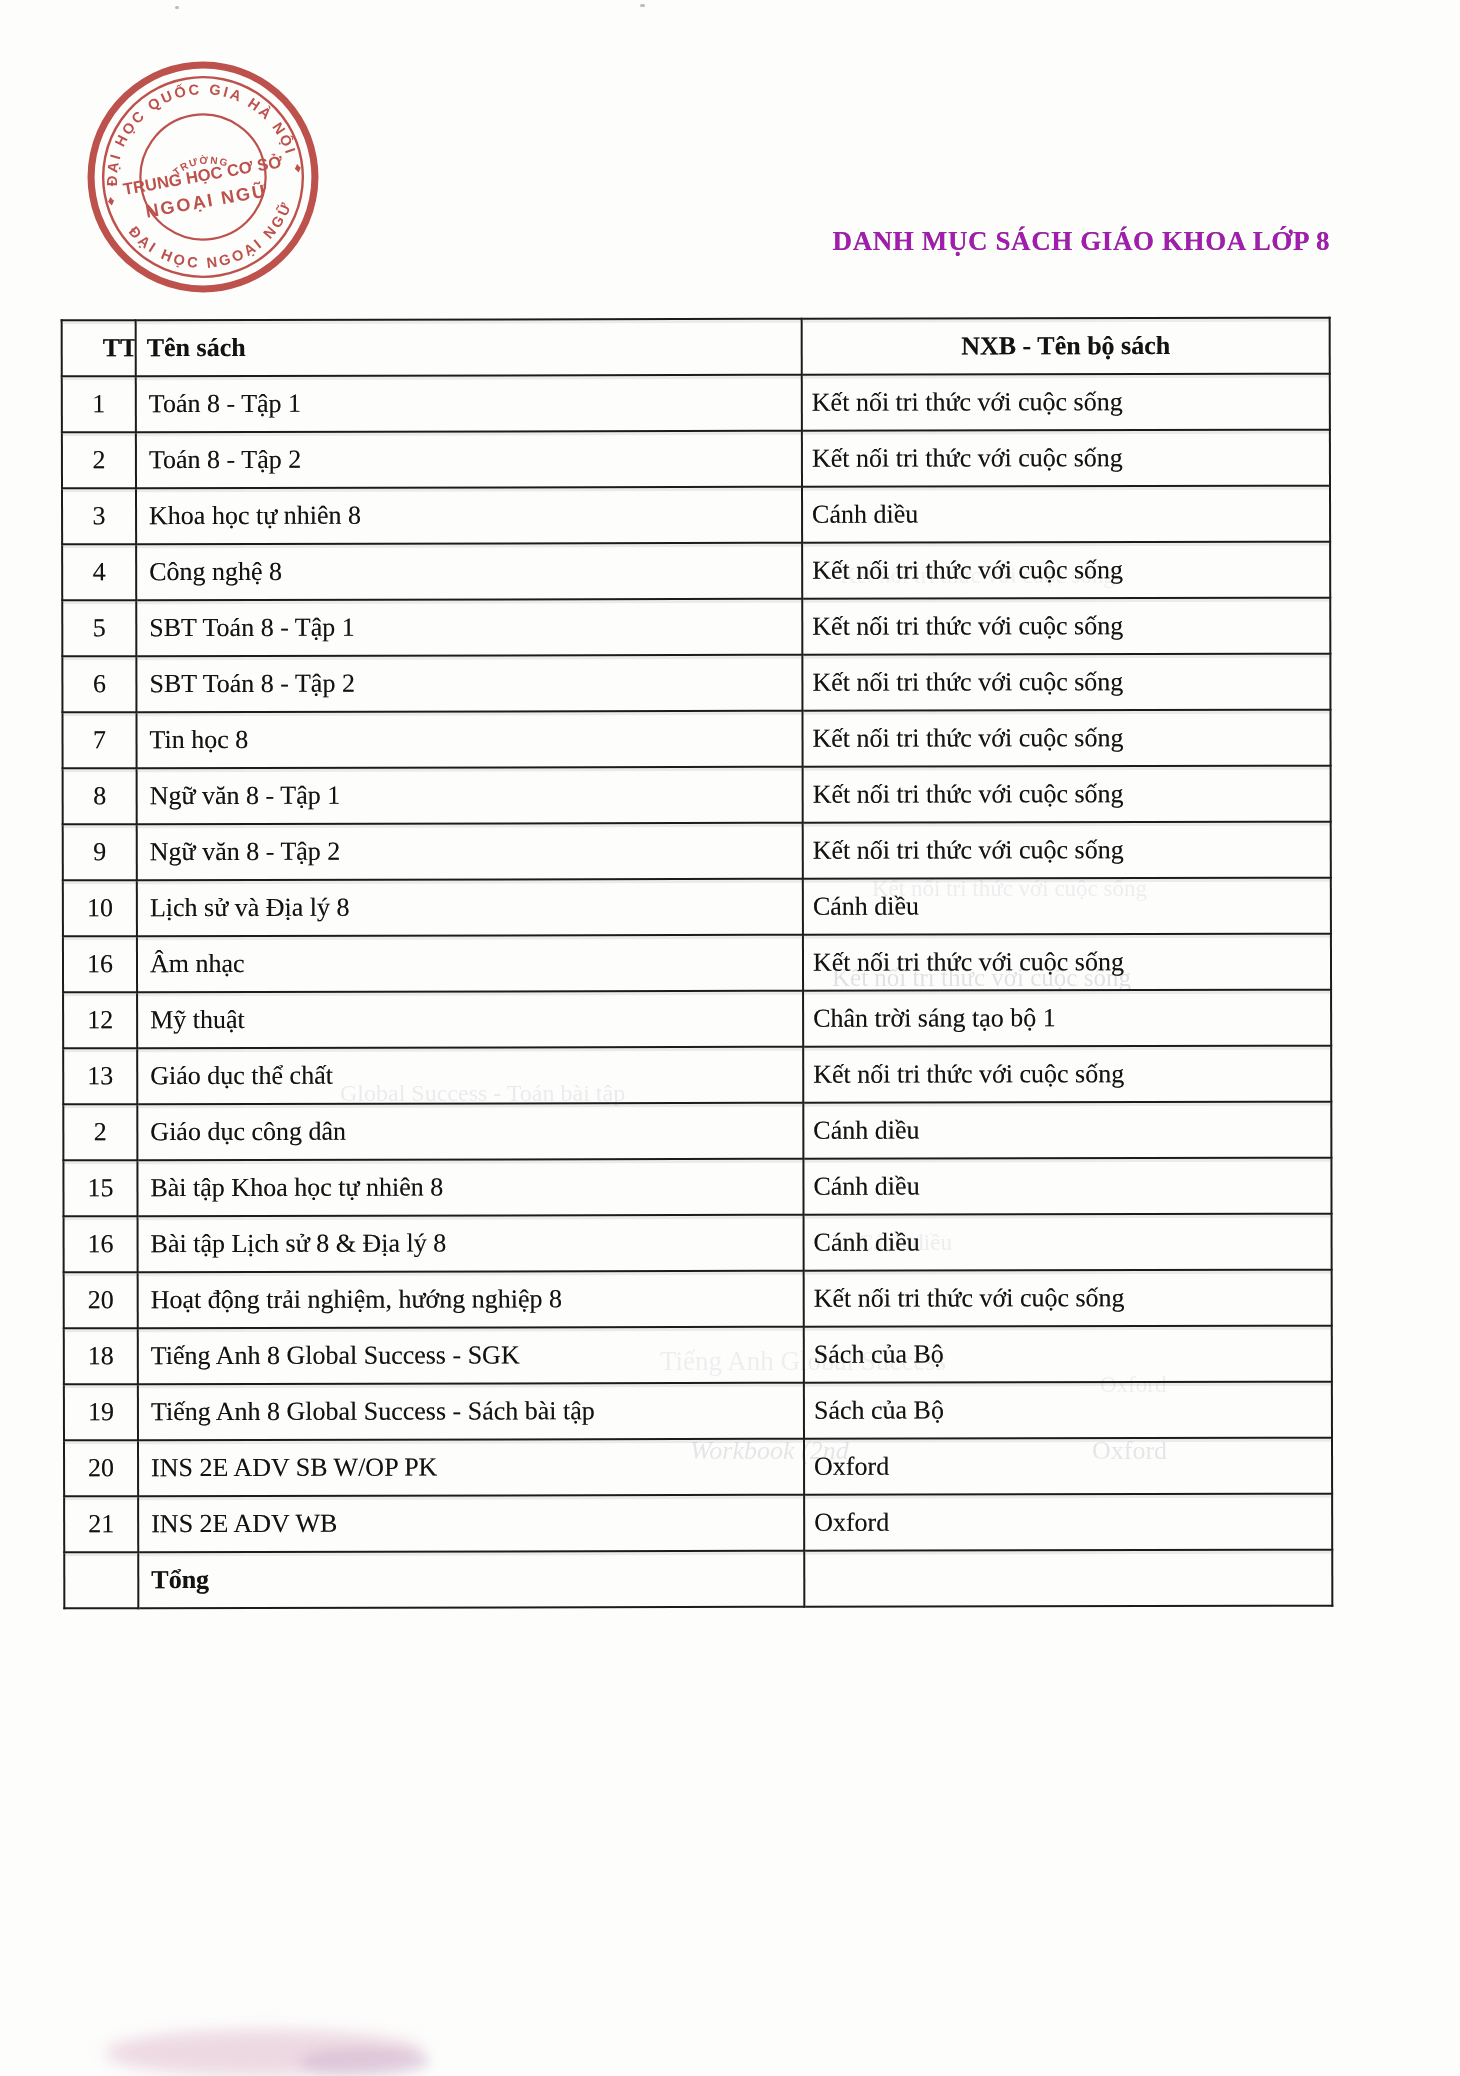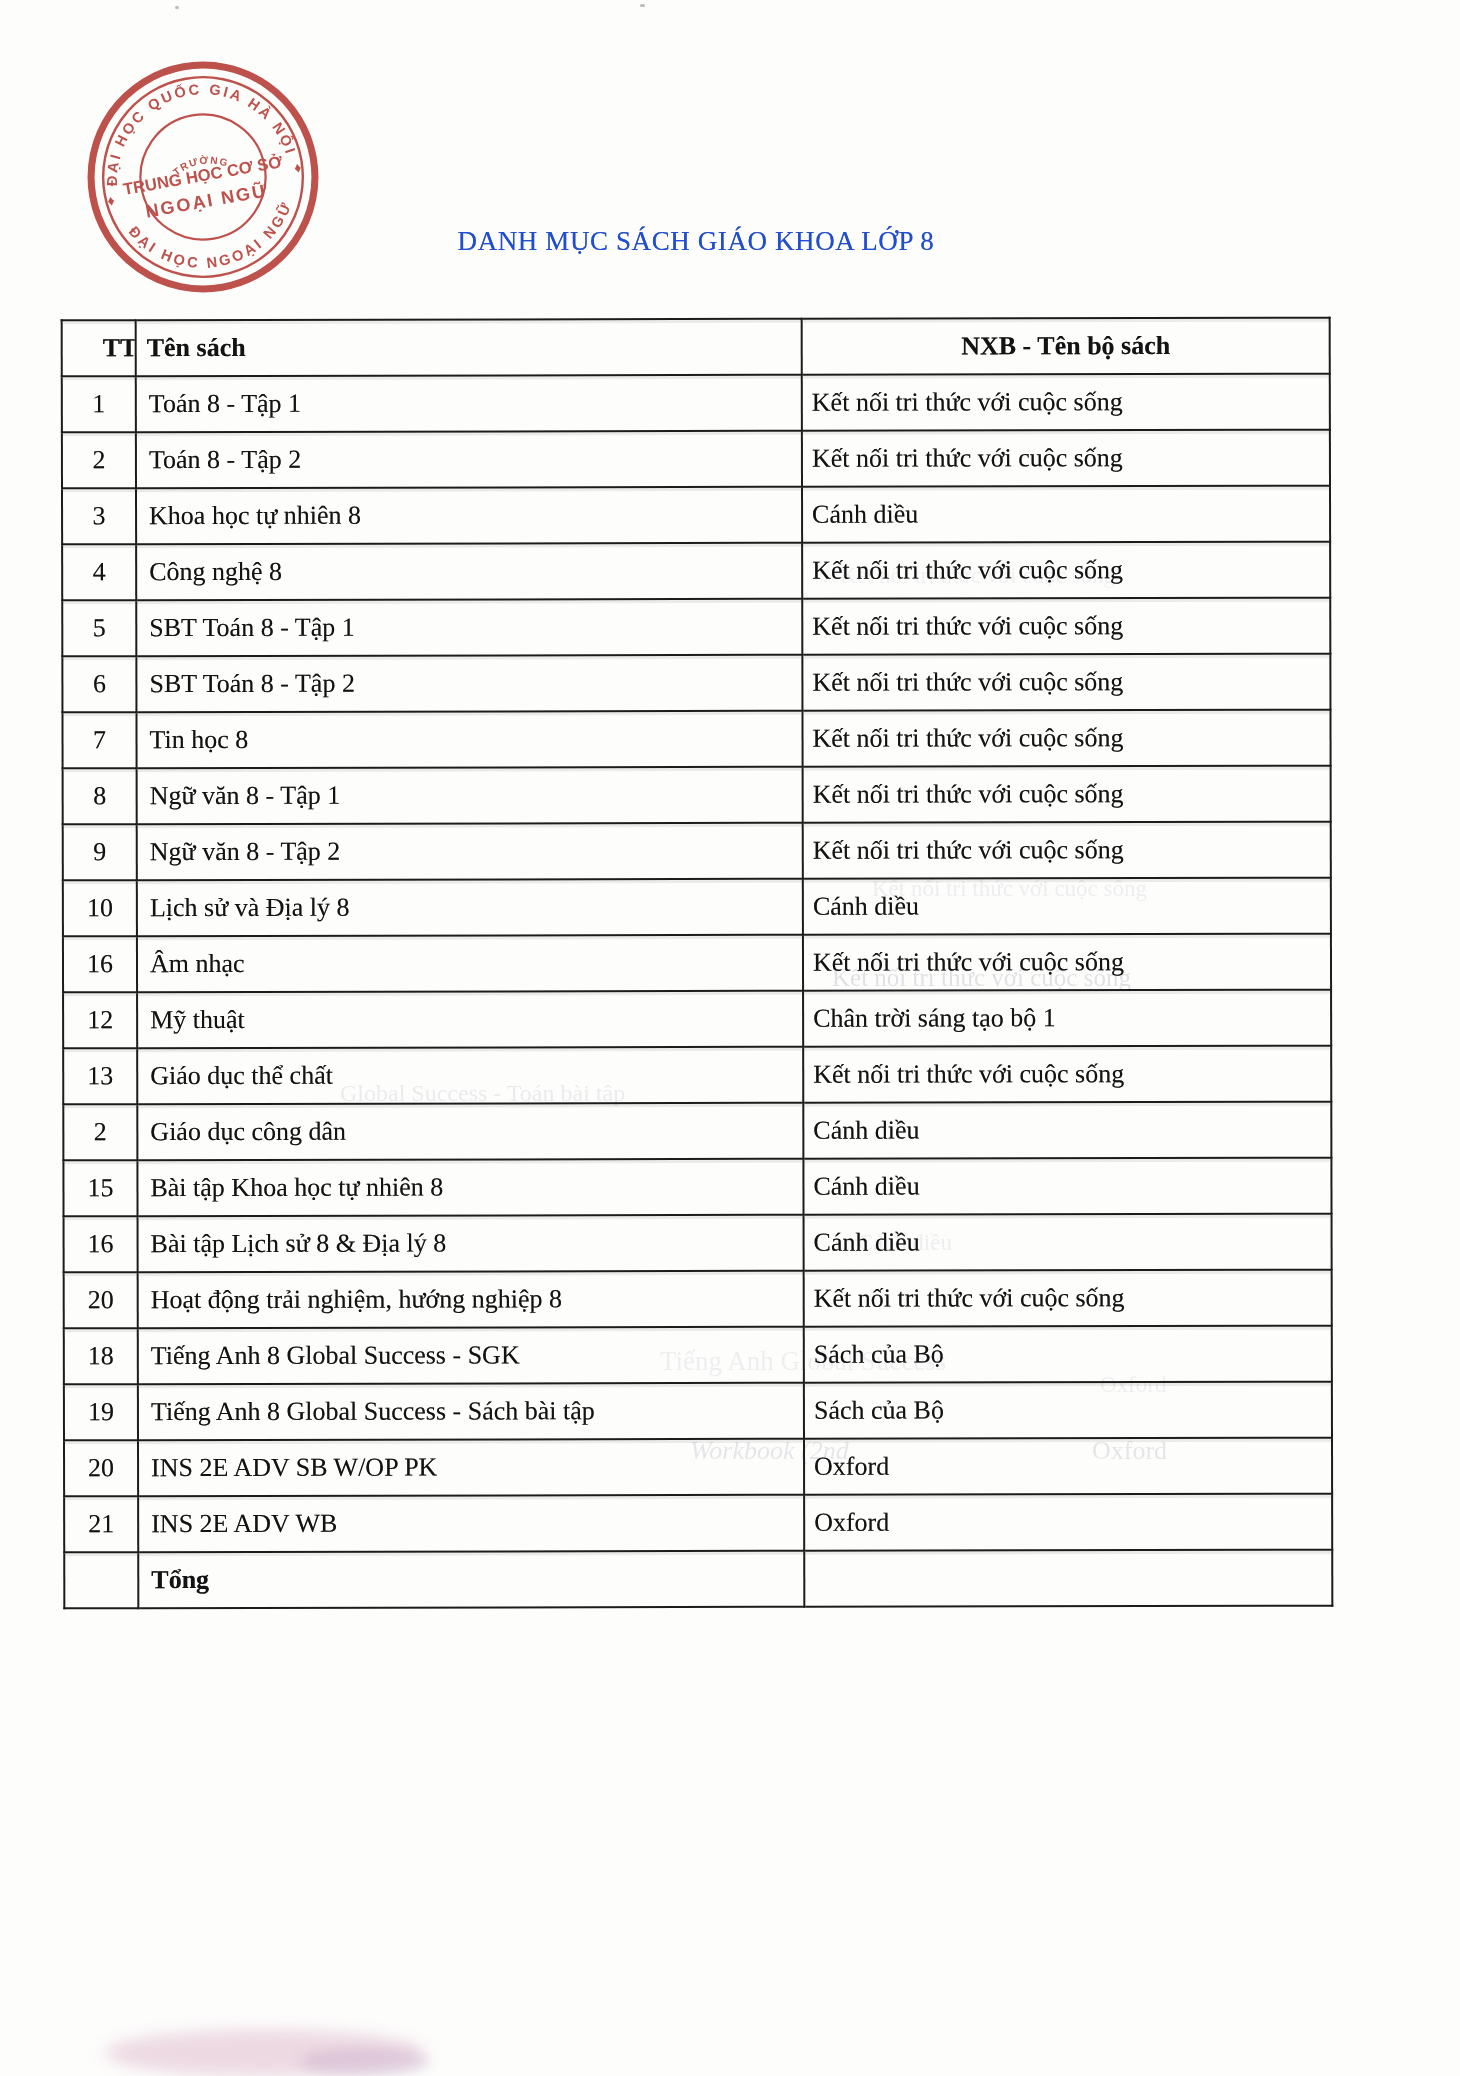--- a/index.html
+++ b/index.html
@@ -8,22 +8,22 @@
     overflow:hidden;font-family:"Liberation Serif","DejaVu Serif",serif;color:#161616;
   }
   
   .school-lines{
     position:absolute;left:62px;top:110px;z-index:3;
     font-weight:bold;font-size:33px;line-height:40px;letter-spacing:.5px;
     color:#141414;text-shadow:0 0 .6px rgba(0,0,0,.55);white-space:nowrap;
   }
   .doc-title{
     position:absolute;left:62px;top:226px;width:1268px;z-index:3;
-    text-align:center;font-weight:normal;font-size:27px;letter-spacing:.6px;
-    color:#1d4ed8;text-shadow:0 0 .6px rgba(0,0,0,.5);
+    text-align:right;font-weight:bold;font-size:27px;letter-spacing:.6px;
+    color:#a21caf;text-shadow:0 0 .6px rgba(0,0,0,.5);
   }
   
   .stamp{
     position:absolute;left:82px;top:52px;width:242px;height:250px;z-index:2;
     transform:rotate(-10deg);opacity:.86;mix-blend-mode:multiply;
   }
   .stamp svg{width:100%;height:100%;}
   .stamp text{font-family:"Liberation Sans","DejaVu Sans",sans-serif;font-weight:bold;}
   
   .table-wrap{position:absolute;left:62px;top:318px;z-index:2;transform:rotate(-.12deg);}

